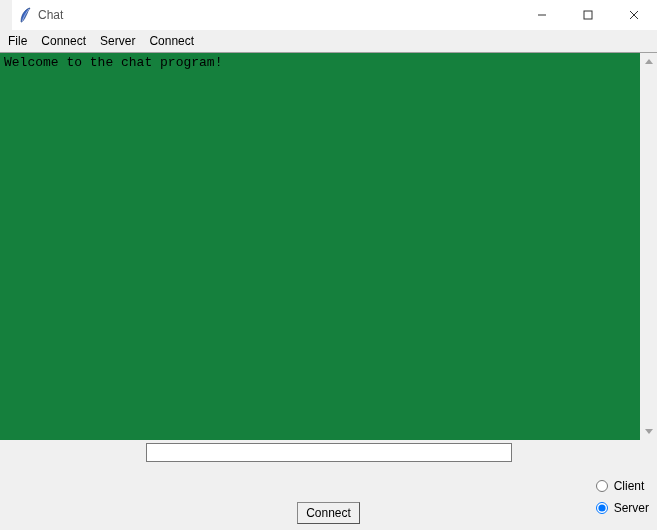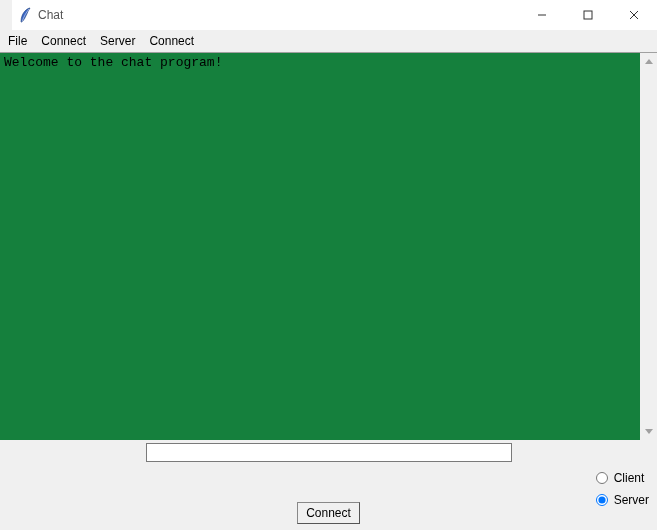--- a/index.html
+++ b/index.html
@@ -113,21 +113,21 @@
       outline: none;
     }
     .bottom {
       flex: 1;
       position: relative;
       background: #f0f0f0;
     }
     .radios {
       position: absolute;
       right: 8px;
-      top: 4px;
+      top: 12px;
       font-size: 12px;
       color: #000;
     }
     .radio-row {
       display: flex;
       align-items: center;
       gap: 6px;
       height: 20px;
       margin-bottom: 2px;
       justify-content: flex-start;

